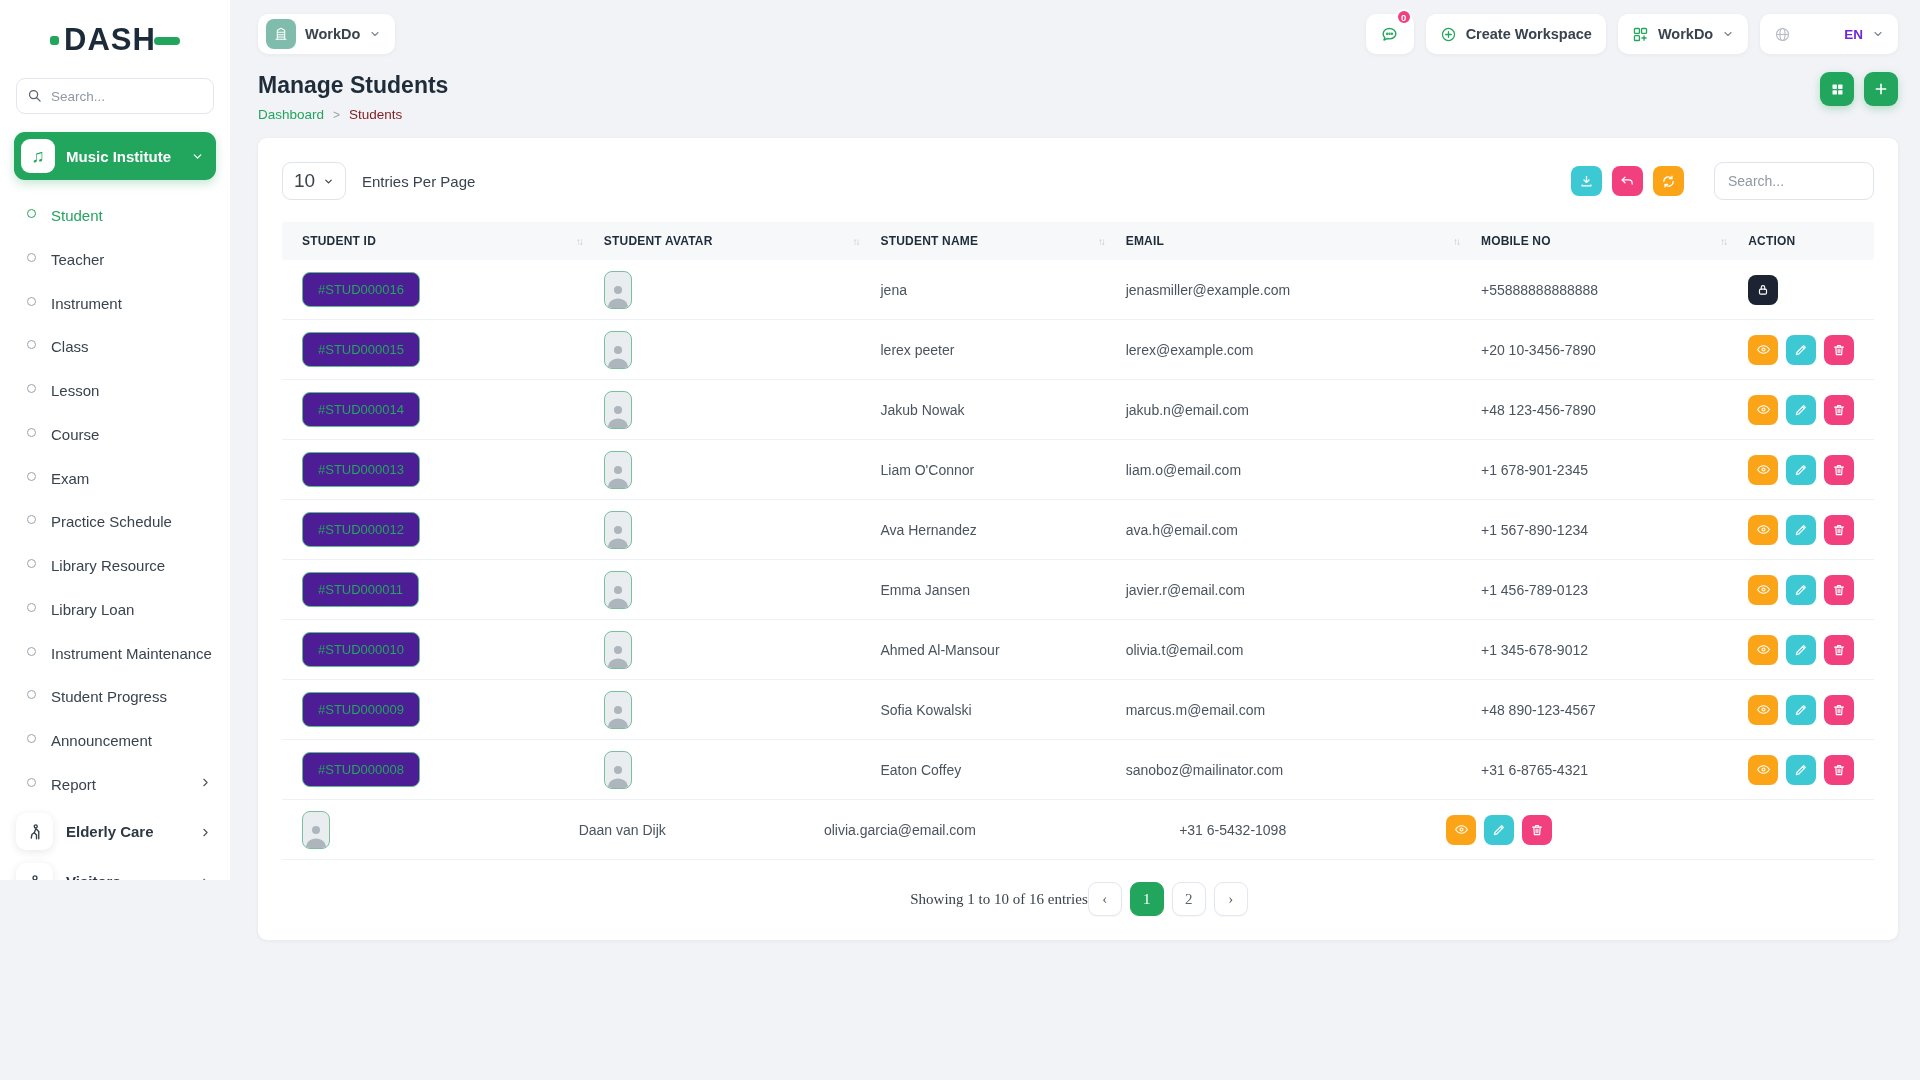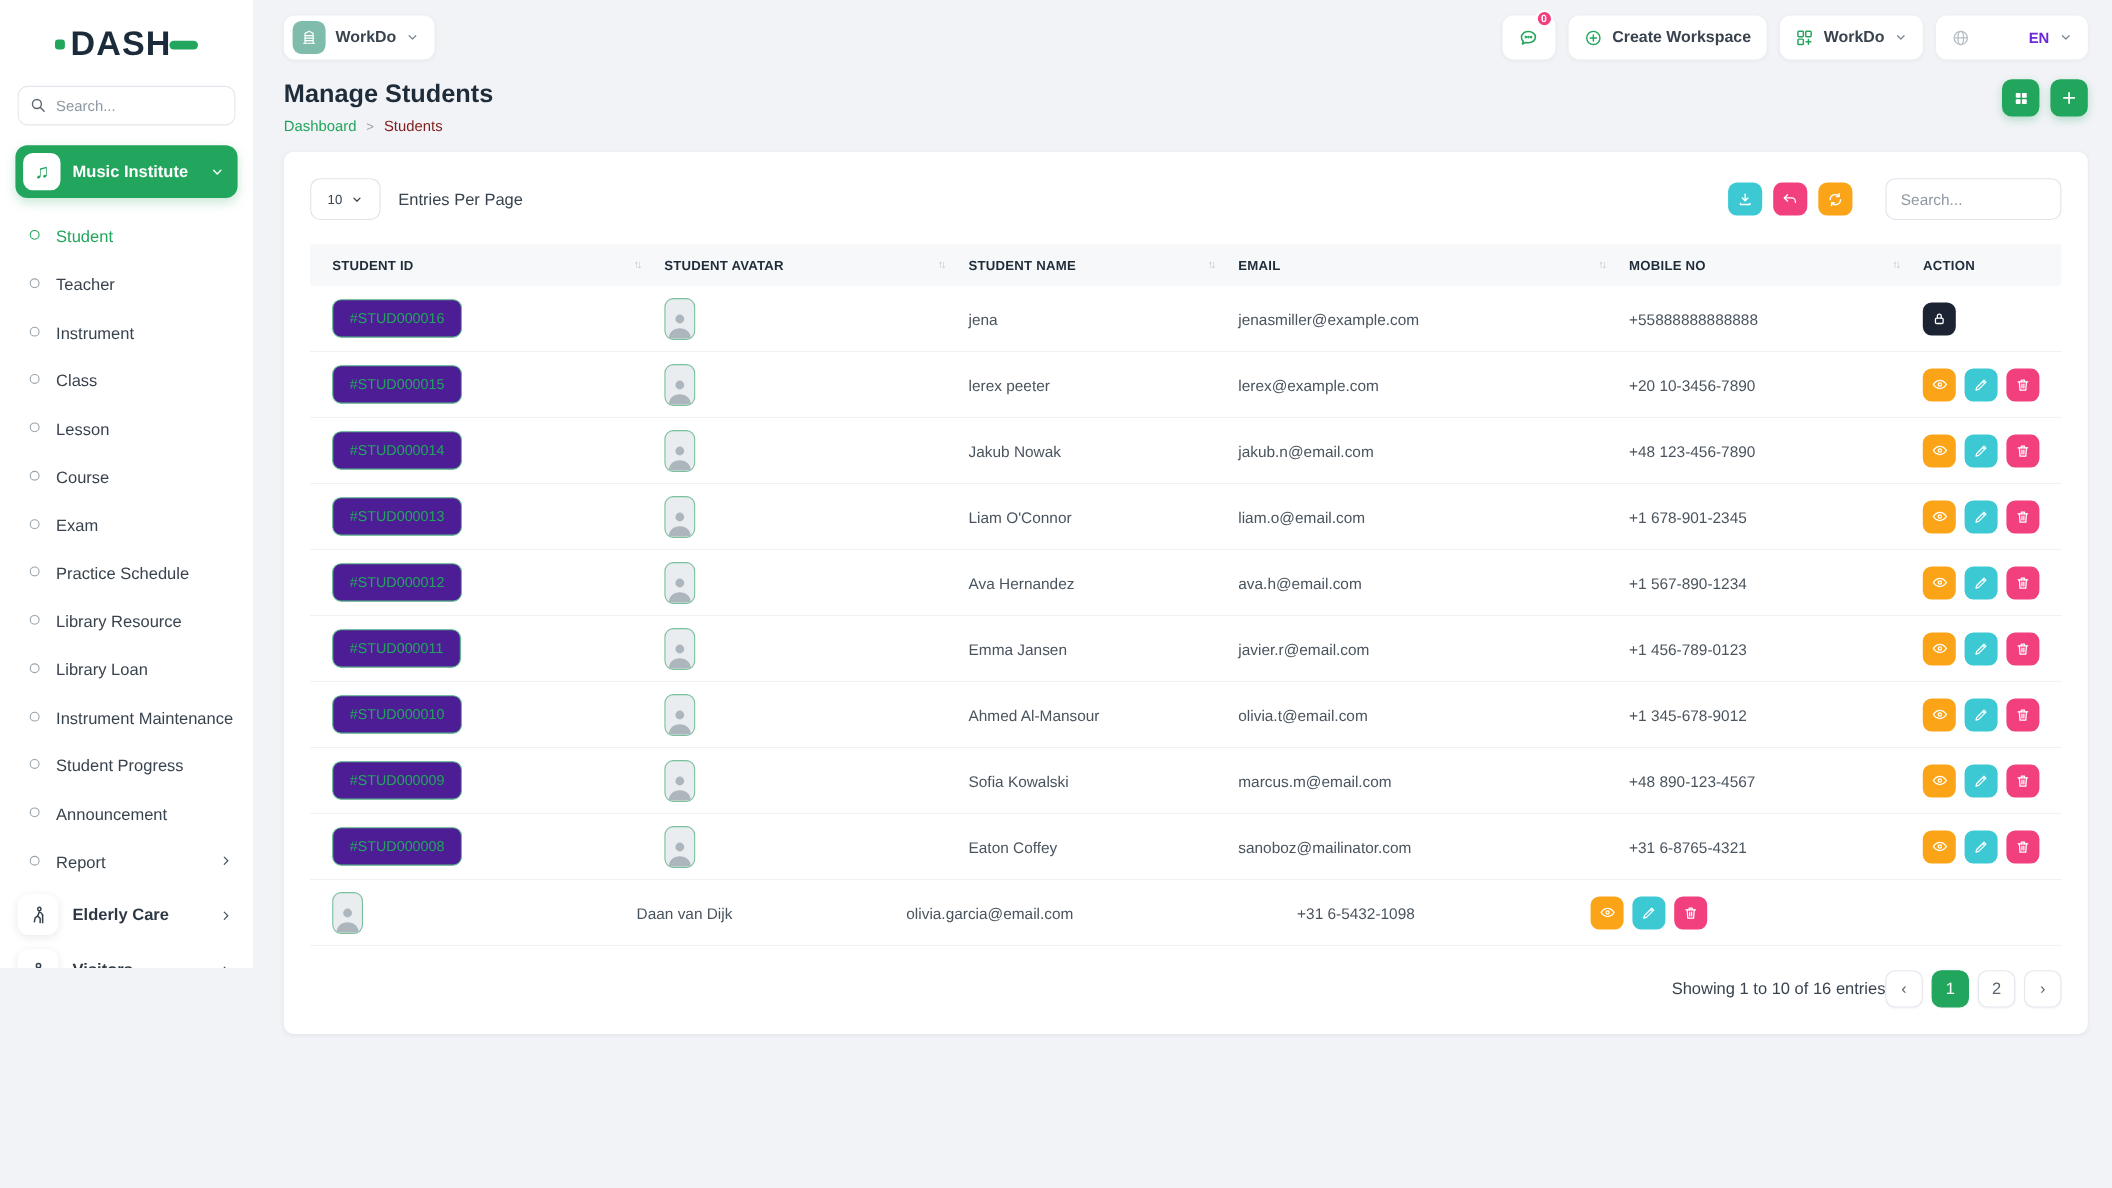--- a/index.html
+++ b/index.html
@@ -50,21 +50,21 @@
   .breadcrumb { margin-top:8px; font-size:13.5px; display:flex; gap:9px; align-items:center; }
   .bc-link { color:#22a55c; cursor:pointer; }
   .bc-sep { color:#9aa1a9; font-size:12px; }
   .bc-cur { color:#7f1d1d; }
   .title-actions { display:flex; gap:10px; }
   .sq-btn { width:34px; height:34px; border-radius:9px; background:#22a55c; display:flex; align-items:center; justify-content:center; color:#fff; box-shadow:0 3px 8px rgba(34,165,92,.3); }
 
   .card { background:#fff; border-radius:9px; margin-top:16px; padding:24px; box-shadow:0 1px 4px rgba(20,30,55,.06); }
   .card-toolbar { display:flex; align-items:center; justify-content:space-between; }
   .entries { display:flex; align-items:center; gap:16px; }
-  .select { width:64px; height:38px; border:1px solid #dfe3ea; border-radius:9px; display:flex; align-items:center; justify-content:center; gap:8px; font-size:12px; color:#39434e; cursor:pointer; background:#fff; }
+  .select { width:64px; height:38px; border:1px solid #dfe3ea; border-radius:9px; display:flex; align-items:center; justify-content:center; gap:8px; font-size:19px; color:#39434e; cursor:pointer; background:#fff; }
   .entries-label { font-size:15px; color:#39434e; }
   .toolbar-right { display:flex; align-items:center; gap:10px; }
   .tool-btn { width:31px; height:30px; border-radius:8px; display:flex; align-items:center; justify-content:center; color:#fff; }
   .tool-btn.dl { background:#3dc9d3; }
   .tool-btn.undo { background:#f2407f; }
   .tool-btn.refresh { background:#fba418; }
   .tbl-search { margin-left:20px; }
   .tbl-search input { width:160px; height:38px; border:1px solid #dfe3ea; border-radius:9px; padding:0 13px; font-size:14px; color:#39434e; outline:none; }
   .tbl-search input::placeholder { color:#8f99a3; }
 
@@ -82,21 +82,21 @@
   .td { display:flex; align-items:center; }
   .id-badge { border:1px solid #5cbc8b; color:#22a55c; font-size:13px; padding:9px 15px; border-radius:8px; background:#4c1d95; cursor:pointer; }
   .avatar { width:28px; height:38px; border:1px solid #79c09b; border-radius:8px; background:#e9edf0; overflow:hidden; display:flex; align-items:flex-end; justify-content:center; }
   .actions { gap:8px; }
   .abtn { width:30px; height:30px; border-radius:8px; display:flex; align-items:center; justify-content:center; color:#fff; }
   .abtn.lock { background:#1c2433; }
   .abtn.view { background:#fba418; }
   .abtn.edit { background:#3dc9d3; }
   .abtn.del  { background:#f2407f; }
 
-  .tfoot { display:flex; align-items:center; justify-content:flex-end; margin-top:22px; padding-left:2px; }
+  .tfoot { display:flex; align-items:center; justify-content:center; margin-top:22px; padding-left:2px;font-family:Liberation Serif, serif; }
   .summary { font-size:15px; color:#39434e; }
   .pager { display:flex; gap:8px; }
   .pbtn { width:34px; height:34px; border:1px solid #e3e7ee; border-radius:9px; background:#fff; color:#5a646e; font-size:15px; display:flex; align-items:center; justify-content:center; box-shadow:0 1px 2px rgba(25,35,55,.04); }
   .pbtn.active { background:#22a55c; border-color:#22a55c; color:#fff; }
 </style>
 </head>
 <body>
 
 <aside class="sidebar">
   <div class="logo">

